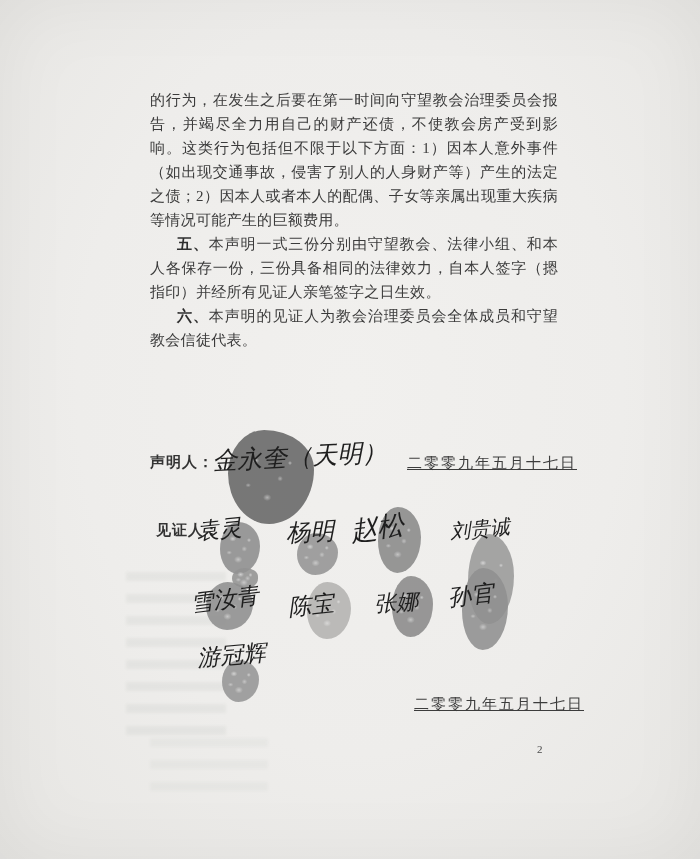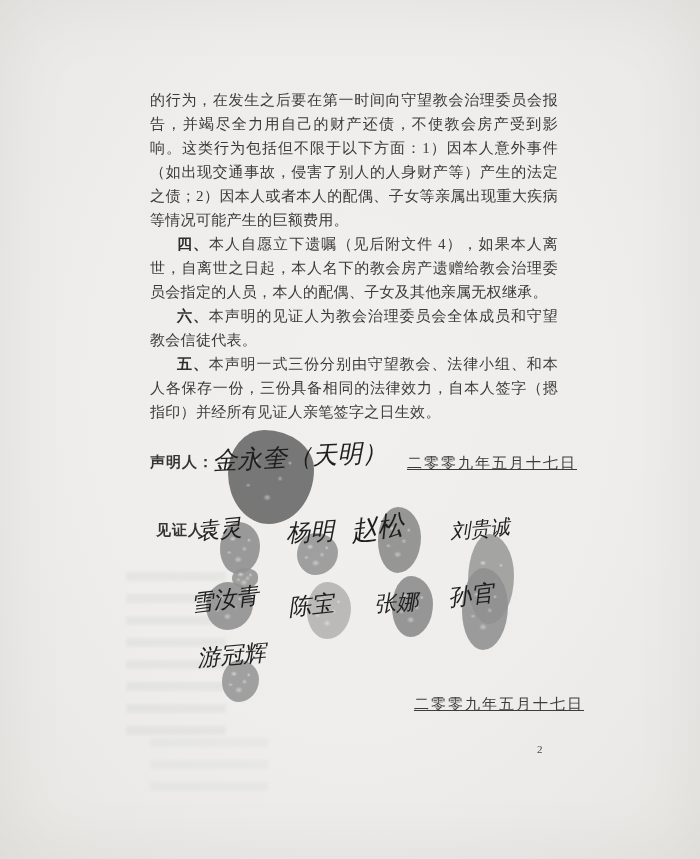--- a/index.html
+++ b/index.html
@@ -92,23 +92,22 @@
 </head>
 <body>
 
 <div class="scan">
 
   <div class="ghost ghost-1"></div>
   <div class="ghost ghost-2"></div>
 
   <div class="doc-text">
     <p><span>的行为，在发生之后要在第一时间向守望教会治理委员会报告，并竭尽全力用自己的财产还债，不使教会房产受到影响。这类行为包括但不限于以下方面：1）因本人意外事件（如出现交通事故，侵害了别人的人身财产等）产生的法定之债；2）因本人或者本人的配偶、子女等亲属出现重大疾病等情况可能产生的巨额费用。</span></p>
-    <p class="indented"><span class="lead">四、</span><span>本人自愿立下遗嘱（见后附文件 4），如果本人离世，自离世之日起，本人名下的教会房产遗赠给教会治理委员会指定的人员，本人的配偶、子女及其他亲属无权继承。</span></p>
+    <p class="indented"><span class="lead">五、</span><span>本声明一式三份分别由守望教会、法律小组、和本人各保存一份，三份具备相同的法律效力，自本人签字（摁指印）并经所有见证人亲笔签字之日生效。</span></p>
     <p class="indented"><span class="lead">六、</span><span>本声明的见证人为教会治理委员会全体成员和守望教会信徒代表。</span></p>
-    <p class="indented"><span class="lead">五、</span><span>本声明一式三份分别由守望教会、法律小组、和本人各保存一份，三份具备相同的法律效力，自本人签字（摁指印）并经所有见证人亲笔签字之日生效。</span></p>
   </div>
 
   <div class="label" style="left:150px;top:453px;">声明人：</div>
   <div class="print p-declarant"></div>
   <div class="sig s-declarant">金永奎（天明）</div>
   <div class="date mid-date">二零零九年五月十七日</div>
 
   <div class="label" style="left:156px;top:521px;">见证人：</div>
 
   <div class="print p-w0"></div>

